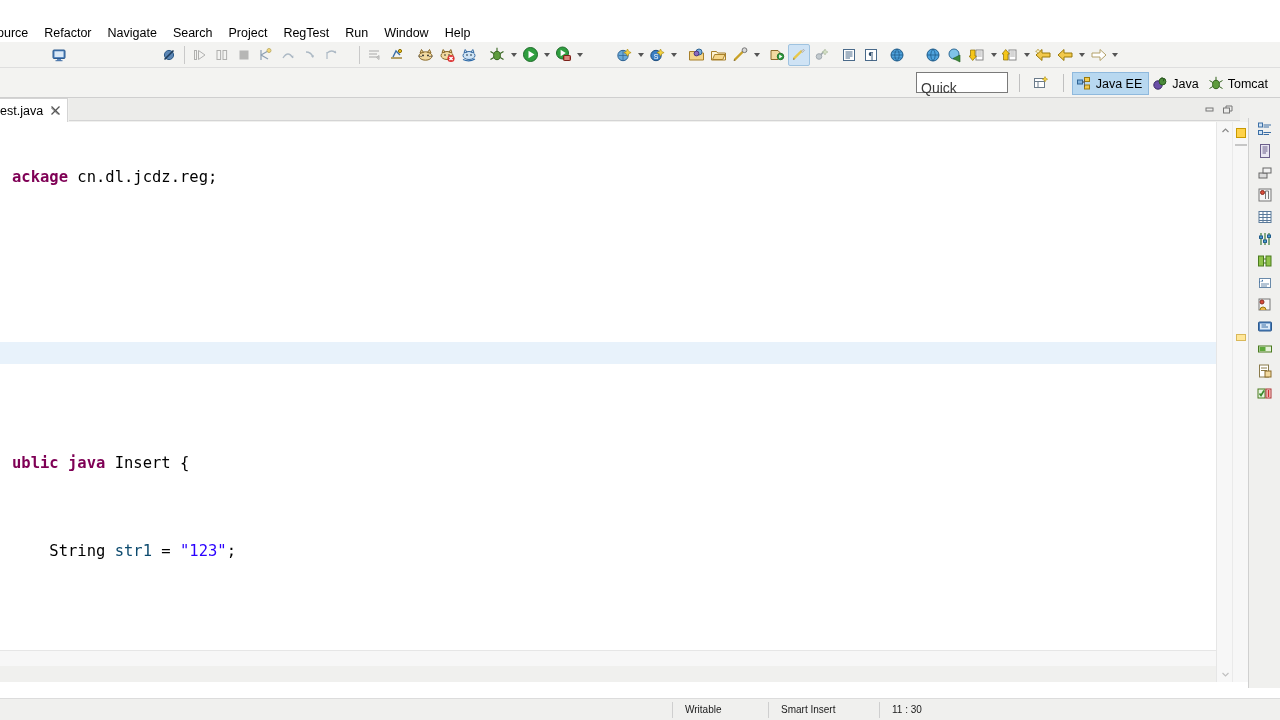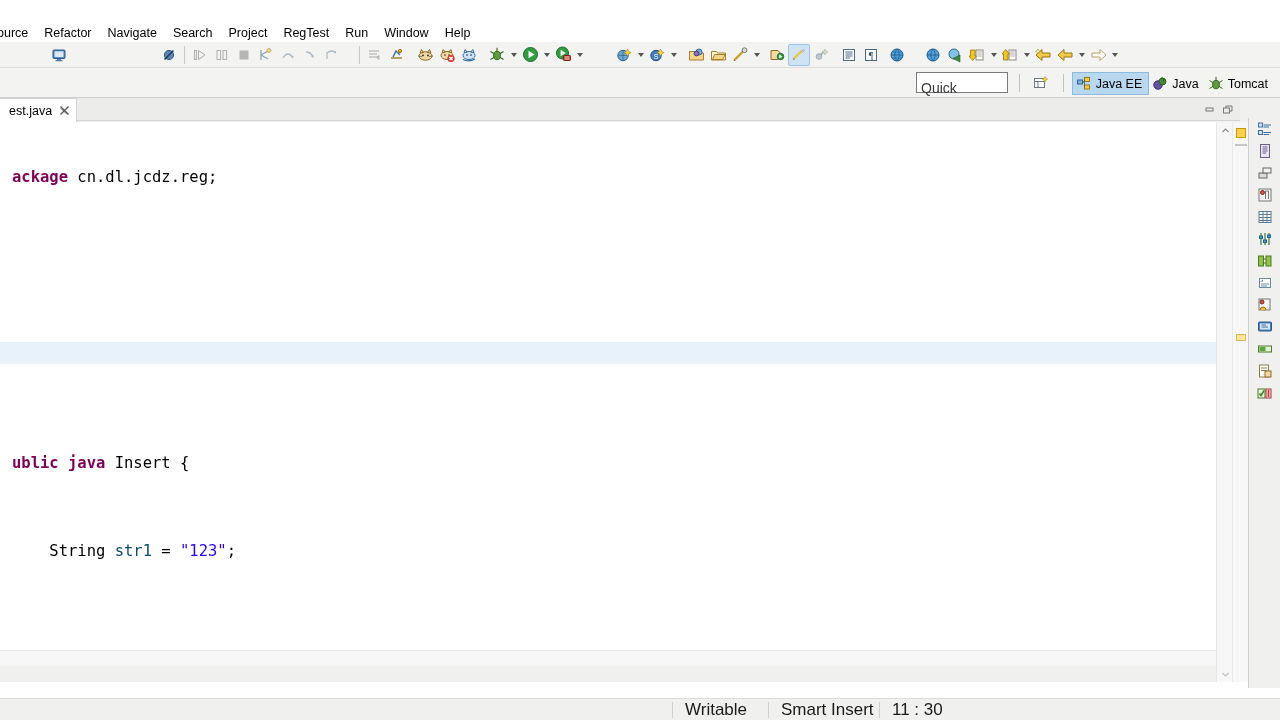--- a/index.html
+++ b/index.html
@@ -85,21 +85,21 @@
   
   .tabstrip {
     position:absolute; left:0; top:98px; width:1280px; height:24px;
     background:#f0f0ee;
   }
   .editor-tab {
     position:absolute; left:-16px; top:0; height:24px; min-width:84px;
     background:#ffffff; border-top:1px solid #d4d4d4; border-right:1px solid #d4d4d4;
     display:flex; align-items:center; padding:0 6px 0 16px; gap:6px;
   }
-  .editor-tab .tab-label { font-size:12.5px; color:#000; white-space:nowrap;margin-left:9px; }
+  .editor-tab .tab-label { font-size:12.5px; color:#000; white-space:nowrap; }
   .tab-close { width:12px; height:12px; display:flex; align-items:center; justify-content:center; }
   .tabstrip-bg {
     position:absolute; left:69px; top:0; right:40px; height:23px;
     background:#ececea; border-bottom:1px solid #d4d4d4;
   }
   .tab-min { position:absolute; right:22px; top:4px; width:16px; height:16px;
              display:flex; align-items:center; justify-content:center; }
   .tab-max { position:absolute; right:4px; top:4px; width:16px; height:16px;
              display:flex; align-items:center; justify-content:center; }
   .tab-extra { position:absolute; right:-40px; top:4px; width:16px; height:16px;
@@ -158,21 +158,21 @@
   .fb-ic { width:32px; height:22px; display:flex; align-items:center; justify-content:center; }
   .fb-ic svg { display:block; }
 
   
   .statusbar {
     position:absolute; left:0; bottom:0; width:1280px; height:22px;
     background:#f0f0ee; border-top:1px solid #dcdcdc;
     display:flex; align-items:center;
   }
   .sb-sep { width:1px; height:16px; background:#cfcfcf; flex:0 0 auto; }
-  .sb-cell { font-size:17px; color:#1a1a1a; padding:0 12px; white-space:nowrap; line-height:20px; }
+  .sb-cell { font-size:10px; color:#1a1a1a; padding:0 12px; white-space:nowrap; line-height:20px; }
   .sb-spacer-left { width:672px; flex:0 0 auto; }
   .sb-w { width:95px; }
   .sb-s { width:110px; }
 
   .editor-bottom-strip {
     position:absolute; left:0; bottom:0; width:1232px; height:16px; background:#f0f0ee;
   }
 </style>
 </head>
 <body>

